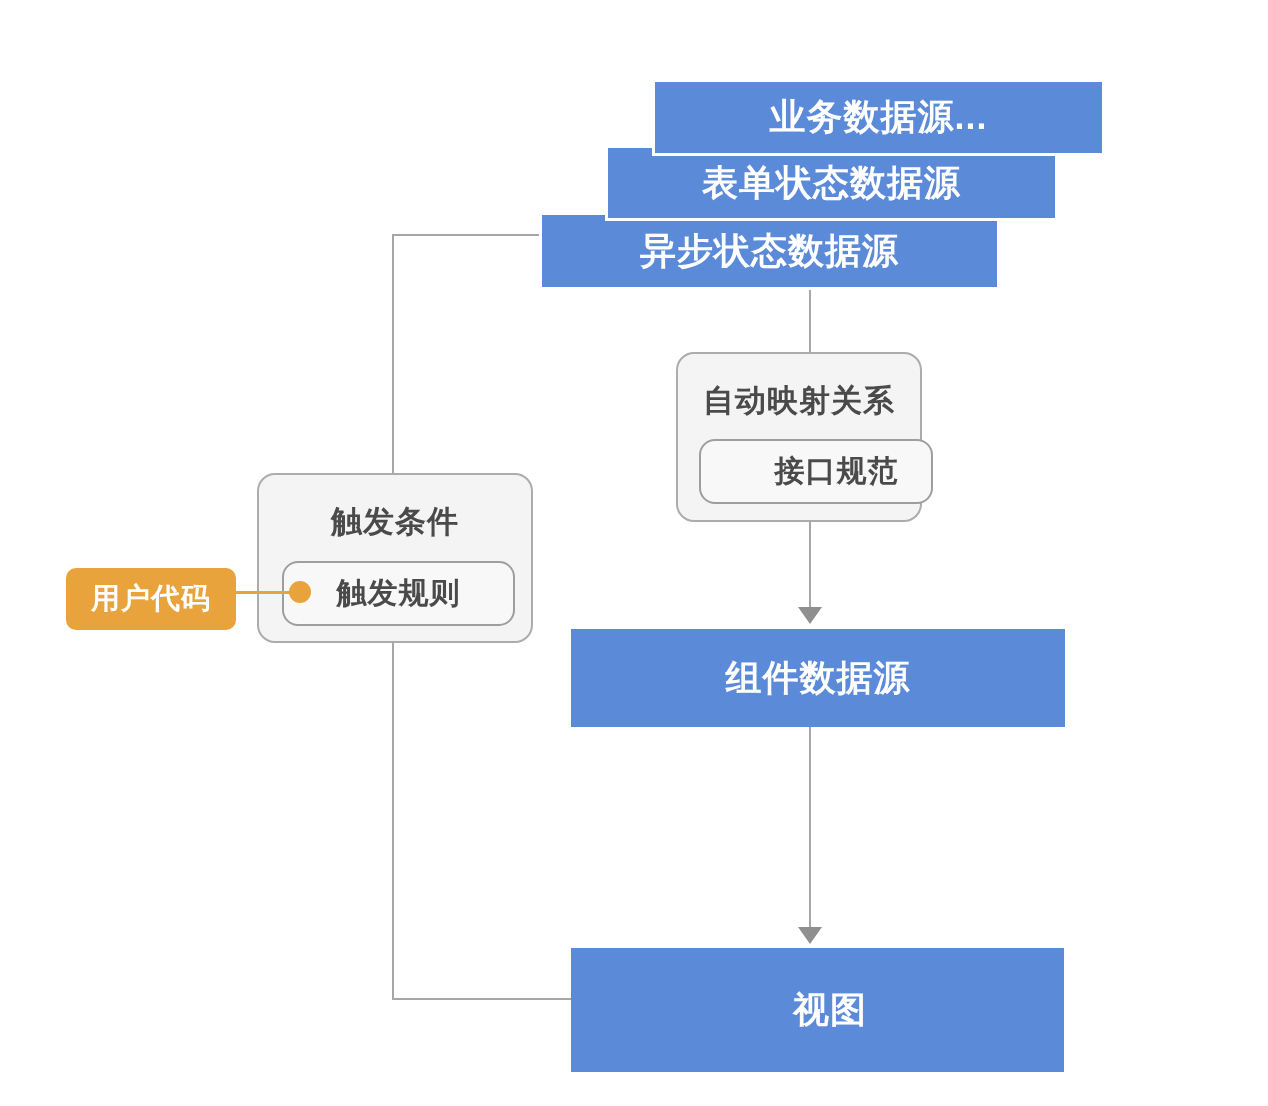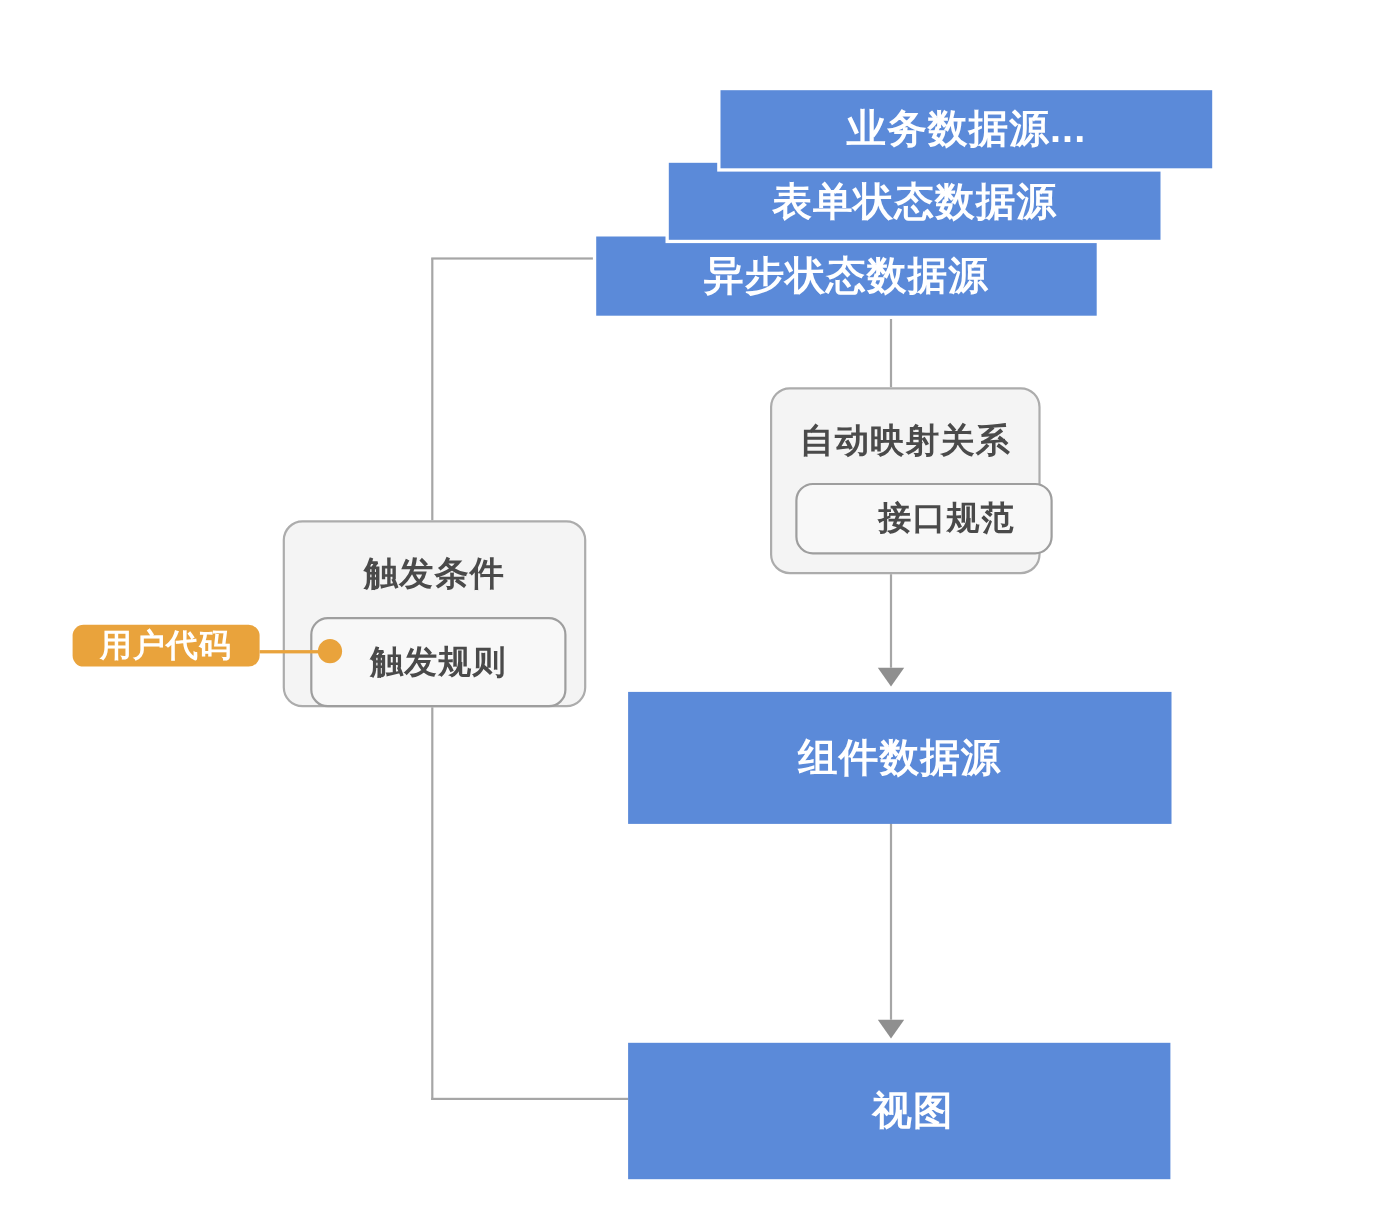--- a/index.html
+++ b/index.html
@@ -125,41 +125,41 @@
   <div class="bluebox stacked" style="left:542px;top:215px;width:455px;height:72px;z-index:1;">
     <span>异步状态数据源</span>
   </div>
   <div class="bluebox stacked" style="left:608px;top:148px;width:447px;height:70px;z-index:2;text-align:center;">
     <span>表单状态数据源</span>
   </div>
   <div class="bluebox stacked" style="left:655px;top:82px;width:447px;height:71px;z-index:3;">
     <span>业务数据源...</span>
   </div>
 
-  <div class="panel" style="left:700px;top:352px;width:246px;height:170px;">
+  <div class="panel" style="left:676px;top:352px;width:246px;height:170px;">
     <div class="panel-title">自动映射关系</div>
     <div class="panel-inner" style="left:21px;top:85px;width:234px;height:65px;padding-left:41px;">
       <span>接口规范</span>
     </div>
   </div>
 
   <div class="panel" style="left:257px;top:473px;width:276px;height:170px;">
     <div class="panel-title">触发条件</div>
-    <div class="panel-inner" style="left:23px;top:86px;width:233px;height:82px;">
+    <div class="panel-inner" style="left:23px;top:86px;width:233px;height:65px;">
       <span>触发规则</span>
     </div>
   </div>
 
   <div class="oline" style="left:236px;top:591px;width:59px;height:3px;"></div>
   <div class="dot" style="left:289px;top:581px;"></div>
-  <div class="tag" style="left:66px;top:568px;width:170px;height:38px;">
+  <div class="tag" style="left:66px;top:568px;width:170px;height:62px;">
     <span>用户代码</span>
   </div>
 
-  <div class="bluebox" style="left:571px;top:629px;width:494px;height:120px;">
+  <div class="bluebox" style="left:571px;top:629px;width:494px;height:98px;">
     <span>组件数据源</span>
   </div>
 
   <div class="bluebox" style="left:571px;top:948px;width:493px;height:124px;padding-left:25px;">
     <span>视图</span>
   </div>
 
 </div>
 
 </body></html>

